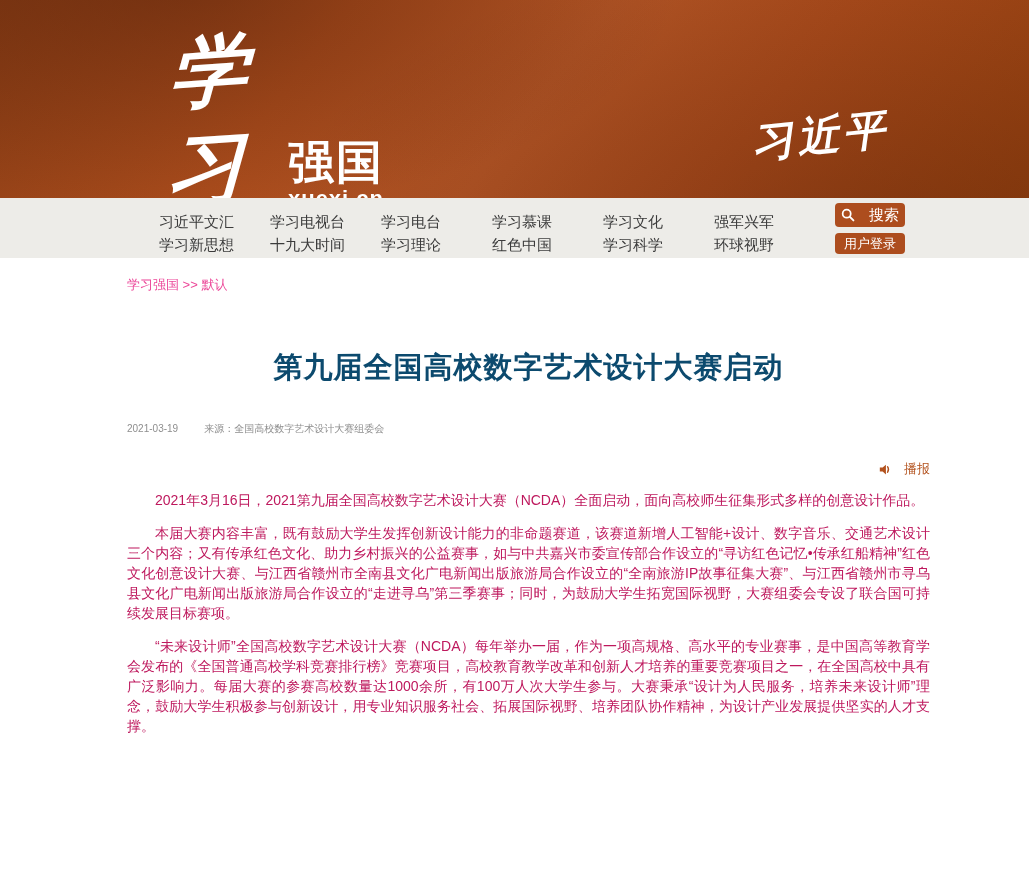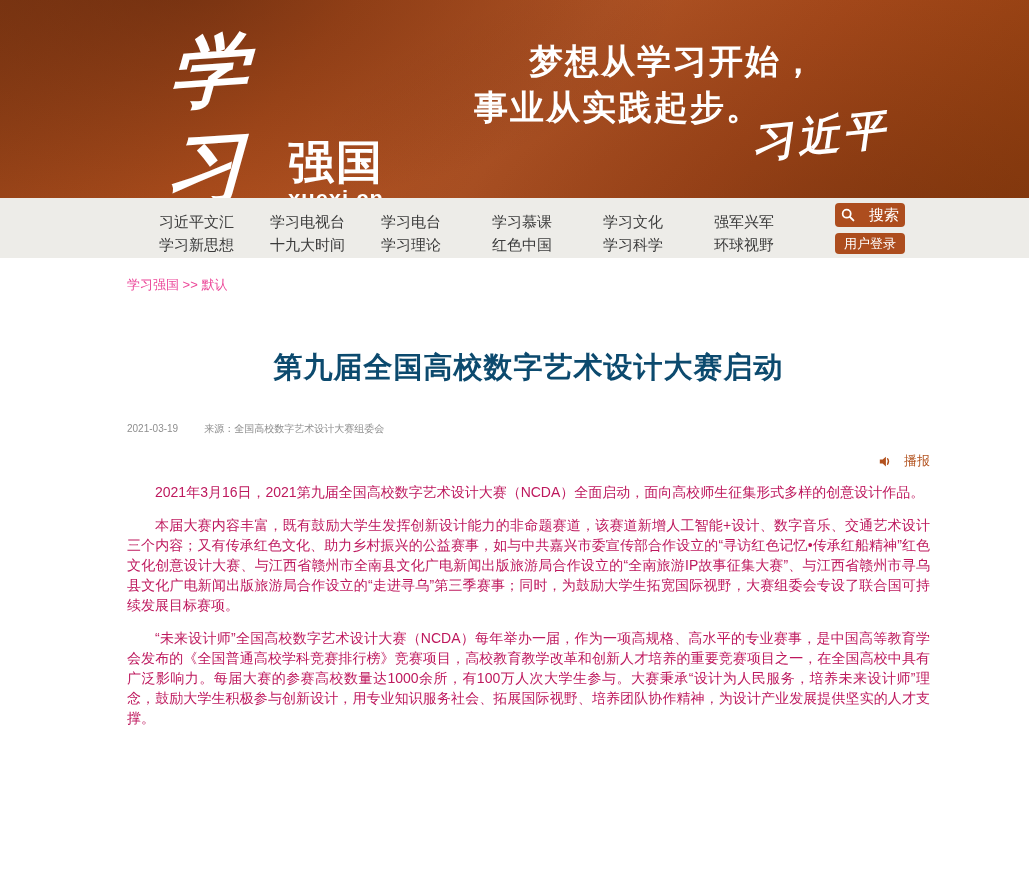--- a/index.html
+++ b/index.html
@@ -73,21 +73,21 @@
   .article { position:absolute; left:127px; top:348px; width:803px; color:#333; }
   .article-title {
     text-align:center; font-size:29px; font-weight:bold; color:#0c4a6e;
     letter-spacing:1px; line-height:38px;
   }
   .article-meta {
     margin-top:36px; font-size:10px; color:#8e8e8e; display:flex; align-items:baseline;
   }
   .meta-date { margin-right:26px; }
   .broadcast {
-    margin-top:16px; display:flex; justify-content:flex-end; align-items:center;
+    margin-top:24px; display:flex; justify-content:flex-end; align-items:center;
     color:#b3521e; font-size:13px; gap:12px; cursor:pointer;
   }
   .speaker-svg { width:13px; height:13px; display:block; }
   .article-body { margin-top:12px; }
   .article-body p {
     font-size:14px; line-height:20px; color:#be185d; text-indent:2em;
     text-align:justify; margin-bottom:13px;
     font-family:"Liberation Sans","DejaVu Sans",sans-serif;
   }
 </style>
@@ -99,24 +99,20 @@
     <div class="logo-row">
       <span class="logo-calligraphy">学习</span>
       <span class="logo-block-col">
         <span class="logo-block">强国</span>
         <span class="logo-domain">xuexi.cn</span>
       </span>
     </div>
     <div class="logo-supervisor">中共中央宣传部主管</div>
   </div>
 
-  <div class="slogan">
-    <div class="slogan-line1">梦想从学习开始，</div>
-    <div class="slogan-line2">事业从实践起步。</div>
-  </div>
   <div class="signature">习近平</div>
 </div>
 
 <div class="navbar">
   <div class="nav-rows">
     <div class="nav-row" style="margin-top:6px;">
       <span class="nav-item">习近平文汇</span>
       <span class="nav-item">学习电视台</span>
       <span class="nav-item">学习电台</span>
       <span class="nav-item">学习慕课</span>

